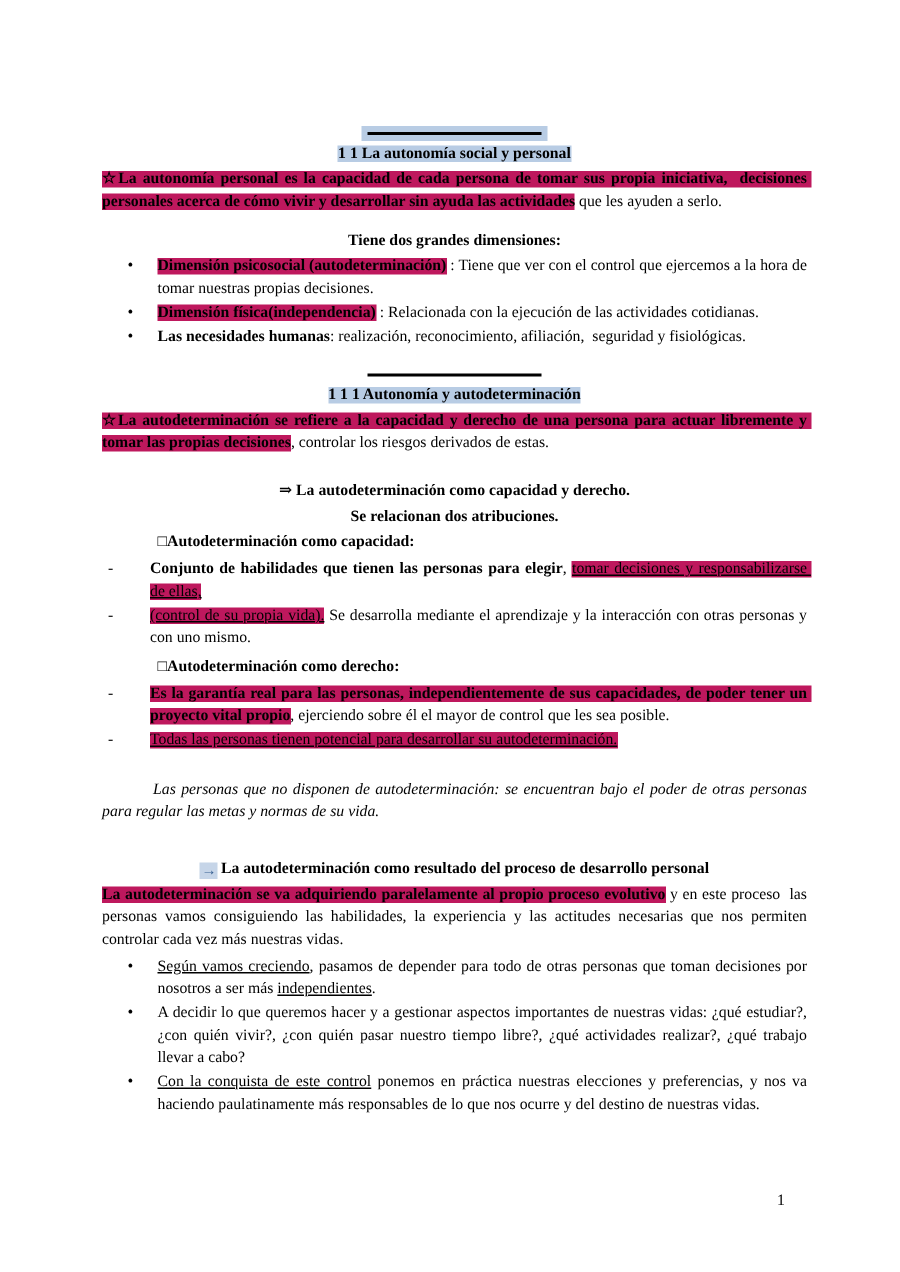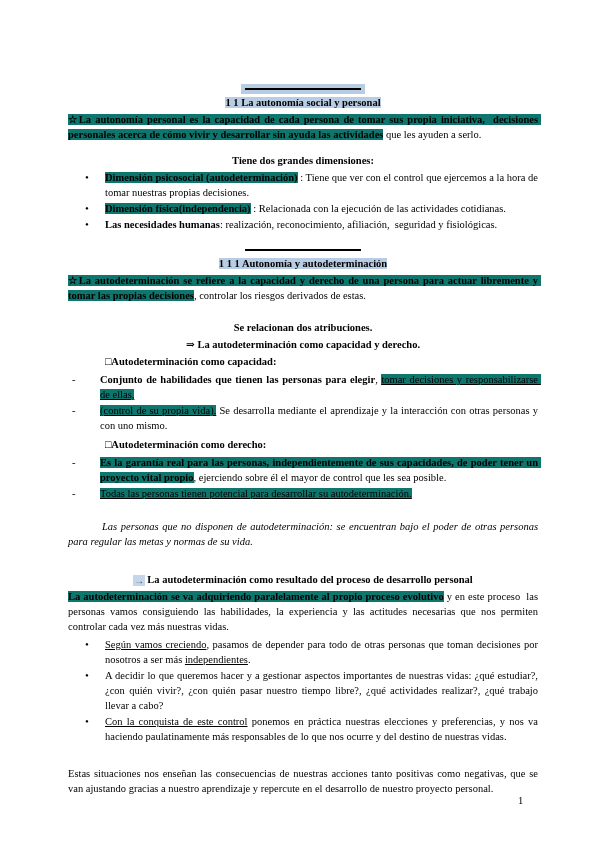--- a/index.html
+++ b/index.html
@@ -43,21 +43,21 @@
   }
   p.para {
     margin: 0 0 3px 0;
   }
   .spacer { width: 100%; }
   
   .run { white-space: pre-wrap; }
   .run.b { font-weight: bold; }
   .run.u { text-decoration: underline; }
   .run.i { font-style: italic; margin-left: 34px; }
-  .run.hl-gray { background: #0f766e; }
+  .run.hl-gray { background: #be185d; }
   .run.hl-blue { background: #b8cce4; }
   
   .bullets { margin: 0 0 4px 0; }
   .bullet-item {
     position: relative;
     padding-left: 37px;
     margin-bottom: 1px;
     text-align: justify;
   }
   .bullet-item.disc > .marker {
@@ -112,22 +112,22 @@
         <div class="bullet-item disc"><span class="marker">•</span><span class="item-body"><span class="run b hl-gray">Dimensión física(independencia)</span><span class="run"> : Relacionada con la ejecución de las actividades cotidianas.</span></span></div>
         <div class="bullet-item disc"><span class="marker">•</span><span class="item-body"><span class="run b">Las necesidades humanas</span><span class="run">: realización, reconocimiento, afiliación,  seguridad y fisiológicas.</span></span></div>
       </div>
       <div class="spacer" style="height: 9px;"></div>
       <div class="rulewrap">
         <div class="rule-line"></div>
       </div>
       <p class="heading"><span class="run b hl-blue">1 1 1 Autonomía y autodeterminación</span></p>
       <p class="para" style="text-align: justify;"><span class="run b hl-gray">☆La autodeterminación se refiere a la capacidad y derecho de una persona para actuar libremente y tomar las propias decisiones</span><span class="run">, controlar los riesgos derivados de estas.</span></p>
       <div class="spacer" style="height: 14px;"></div>
+      <p class="heading"><span class="run b">⇒ La autodeterminación como capacidad y derecho.</span></p>
       <p class="heading"><span class="run b">Se relacionan dos atribuciones.</span></p>
-      <p class="heading"><span class="run b">⇒ La autodeterminación como capacidad y derecho.</span></p>
       <p class="para" style="padding-left: 37px;"><span class="run b">□Autodeterminación como capacidad:</span></p>
       <div class="bullets">
         <div class="bullet-item dash"><span class="marker">-</span><span class="item-body"><span class="run b">Conjunto de habilidades que tienen las personas para elegir</span><span class="run">, </span><span class="run u hl-gray">tomar decisiones y responsabilizarse de ellas,</span></span></div>
         <div class="bullet-item dash"><span class="marker">-</span><span class="item-body"><span class="run u hl-gray">(control de su propia vida).</span><span class="run"> Se desarrolla mediante el aprendizaje y la interacción con otras personas y con uno mismo.</span></span></div>
       </div>
       <p class="para" style="padding-left: 37px;"><span class="run b">□Autodeterminación como derecho:</span></p>
       <div class="bullets">
         <div class="bullet-item dash"><span class="marker">-</span><span class="item-body"><span class="run b hl-gray">Es la garantía real para las personas, independientemente de sus capacidades, de poder tener un proyecto vital propio</span><span class="run">, ejerciendo sobre él el mayor de control que les sea posible.</span></span></div>
         <div class="bullet-item dash"><span class="marker">-</span><span class="item-body"><span class="run u hl-gray">Todas las personas tienen potencial para desarrollar su autodeterminación.</span></span></div>
       </div>
@@ -135,16 +135,15 @@
       <p class="para" style="text-align: justify;"><span class="run i">Las personas que no disponen de autodeterminación: se encuentran bajo el poder de otras personas para regular las metas y normas de su vida.</span></p>
       <div class="spacer" style="height: 20px;"></div>
       <p class="heading"><span class="icon-blue-arrow">→</span><span class="run b">La autodeterminación como resultado del proceso de desarrollo personal</span></p>
       <p class="para" style="text-align: justify;"><span class="run b hl-gray">La autodeterminación se va adquiriendo paralelamente al propio proceso evolutivo</span><span class="run"> y en este proceso  las personas vamos consiguiendo las habilidades, la experiencia y las actitudes necesarias que nos permiten controlar cada vez más nuestras vidas.</span></p>
       <div class="bullets">
         <div class="bullet-item disc"><span class="marker">•</span><span class="item-body"><span class="run u">Según vamos creciendo</span><span class="run">, pasamos de depender para todo de otras personas que toman decisiones por nosotros a ser más </span><span class="run u">independientes</span><span class="run">.</span></span></div>
         <div class="bullet-item disc"><span class="marker">•</span><span class="item-body"><span class="run">A decidir lo que queremos hacer y a gestionar aspectos importantes de nuestras vidas: ¿qué estudiar?, ¿con quién vivir?, ¿con quién pasar nuestro tiempo libre?, ¿qué actividades realizar?, ¿qué trabajo llevar a cabo?</span></span></div>
         <div class="bullet-item disc"><span class="marker">•</span><span class="item-body"><span class="run u">Con la conquista de este control</span><span class="run"> ponemos en práctica nuestras elecciones y preferencias, y nos va haciendo paulatinamente más responsables de lo que nos ocurre y del destino de nuestras vidas.</span></span></div>
       </div>
       <div class="spacer" style="height: 18px;"></div>
-      <p class="para" style="text-align: justify;"><span class="run">Estas situaciones nos enseñan las consecuencias de nuestras acciones tanto positivas como negativas, que se van ajustando gracias a nuestro aprendizaje y repercute en el desarrollo de nuestro proyecto personal.</span></p>
     </div>
   <div class="page-number">1</div>
 </div>
 
 </body></html>

